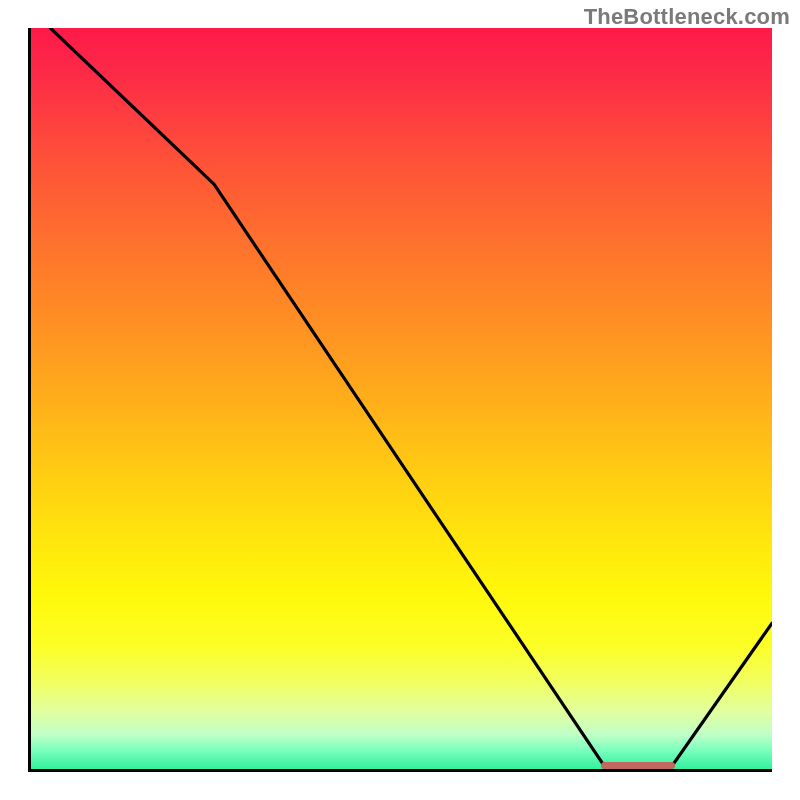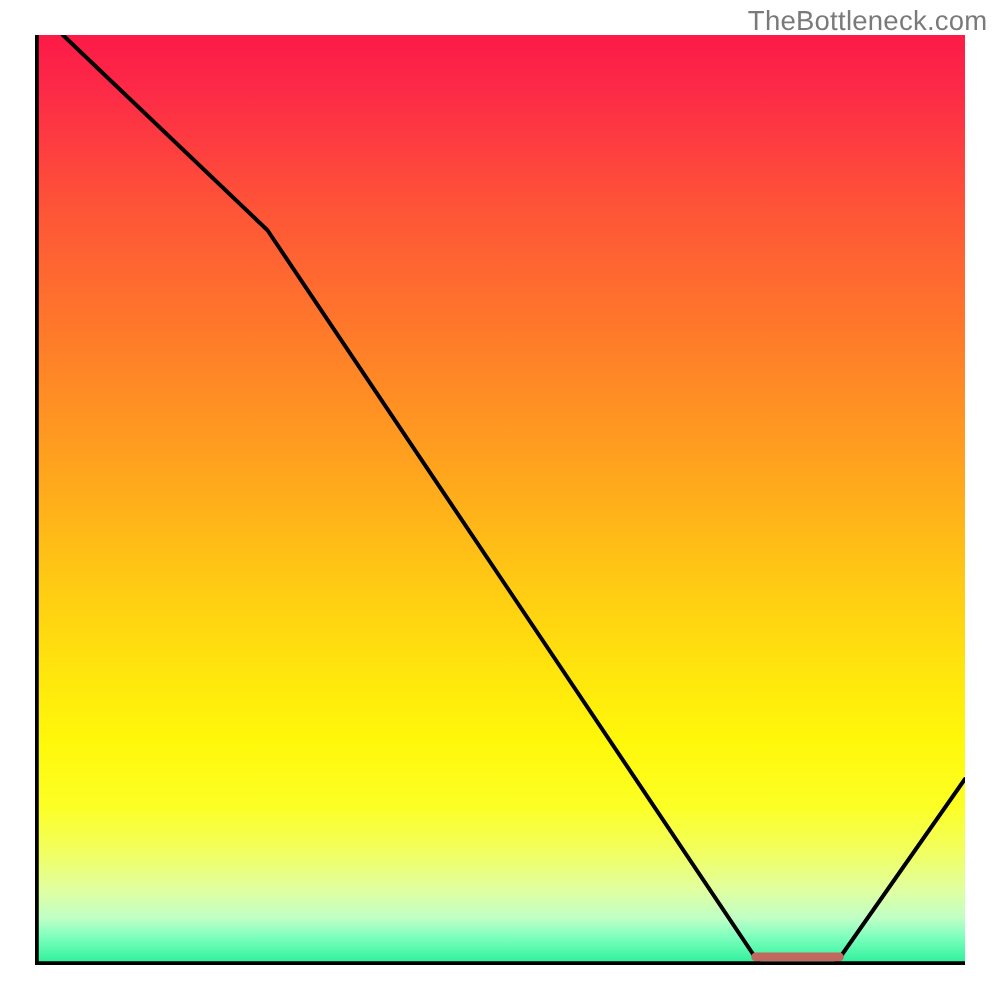--- a/index.html
+++ b/index.html
@@ -14,21 +14,21 @@
   .wrap {
     position: relative;
     width: 800px;
     height: 800px;
   }
   .attribution {
     position: absolute;
     top: 4px;
     right: 10px;
     font-size: 22px;
-    font-weight: 400;
+    font-weight: 700;
     color: #7a7a7a;
     letter-spacing: 0.2px;
     z-index: 20;
   }
   .plot-area {
     position: absolute;
     left: 28px;
     top: 28px;
     width: 744px;
     height: 744px;

